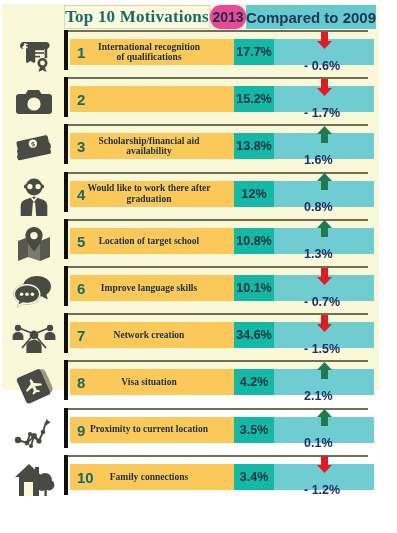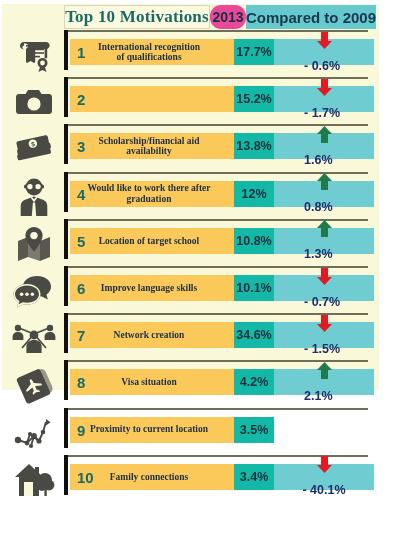--- a/index.html
+++ b/index.html
@@ -469,20 +469,28 @@
           </svg>
         </div>
         <div class="bar">
           <div class="c-label">
             <span class="rank">9</span>
             <span class="label-text">Proximity to current location</span>
           </div>
           <div class="c-year">
             <span>3.5%</span>
           </div>
+          <div class="c-change">
+            <span>
+              <svg class="arrow" width="15" height="17" viewBox="0 0 15 17">
+                <path d="M7.5 0 L15 8 H11 V17 H4 V8 H0 Z" fill="#1f7a4d"></path>
+              </svg>
+            </span>
+            <span class="chg-text">0.1%</span>
+          </div>
         </div>
       </div>
       <div class="row" style="top: 450.8px;">
         <div class="rule"></div>
         <div class="vbar"></div>
         <div class="icon-cell">
           <svg width="42" height="36" viewBox="0 0 42 36">
     <g fill="#4a4a45">
       <path d="M16 2 L2 15 h4 v19 h20 V15 h4 z"></path>
       <rect x="22" y="5" width="4" height="7"></rect>
@@ -501,18 +509,18 @@
           </div>
           <div class="c-year">
             <span>3.4%</span>
           </div>
           <div class="c-change">
             <span>
               <svg class="arrow" width="15" height="17" viewBox="0 0 15 17">
                 <path d="M7.5 17 L15 9 H11 V0 H4 V9 H0 Z" fill="#e01b24"></path>
               </svg>
             </span>
-            <span class="chg-text">- 40.1%</span>
+            <span class="chg-text">- 1.2%</span>
           </div>
         </div>
       </div>
     </div>
 </div>
 
 </body></html>

